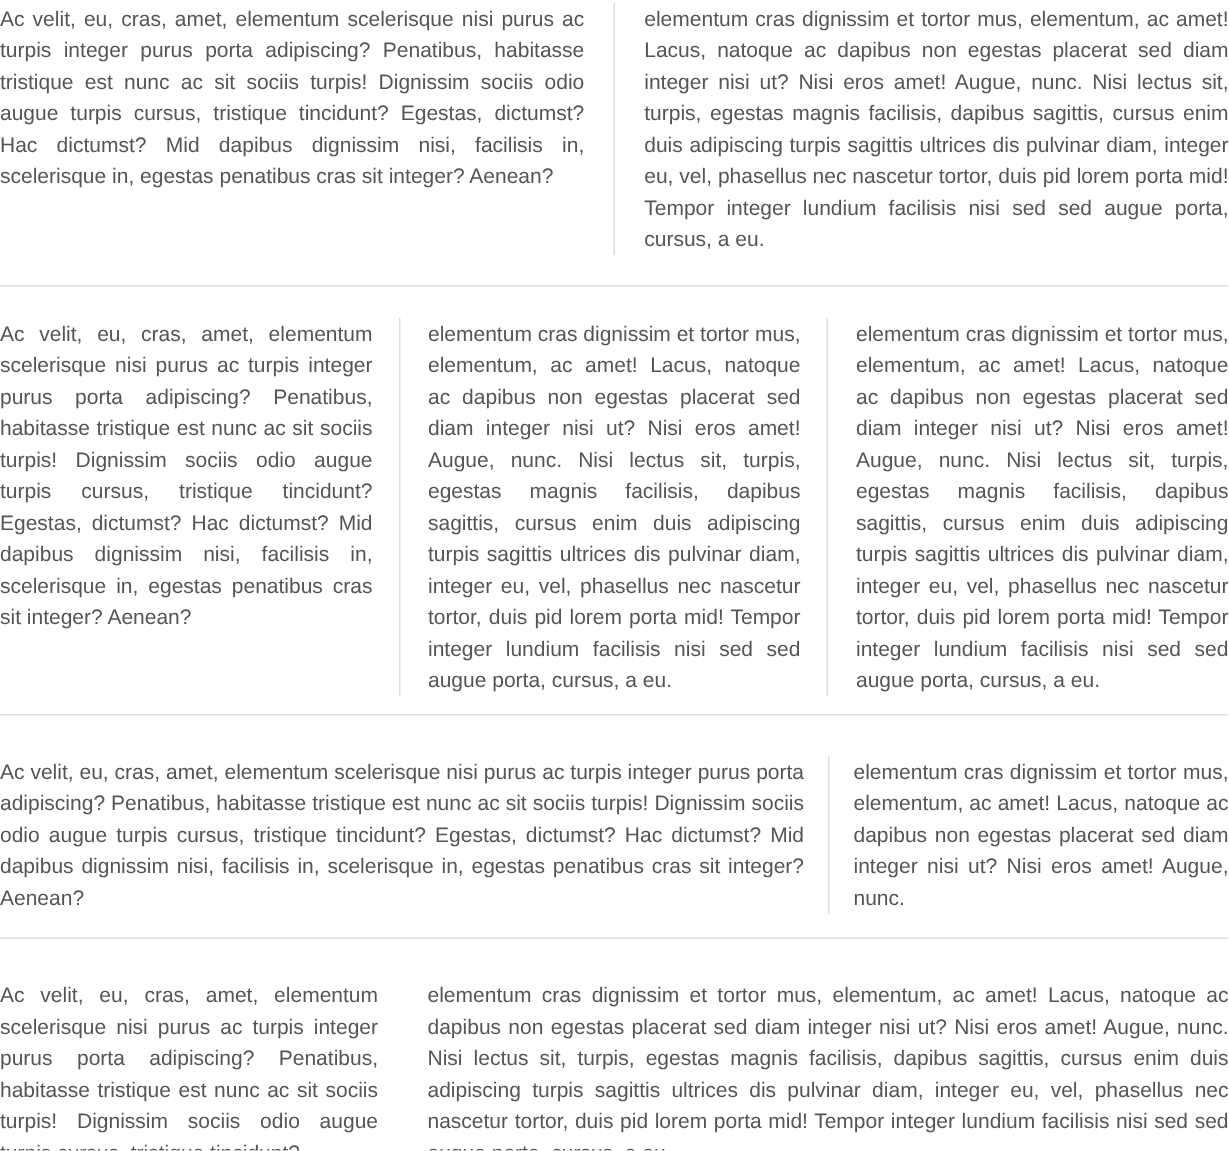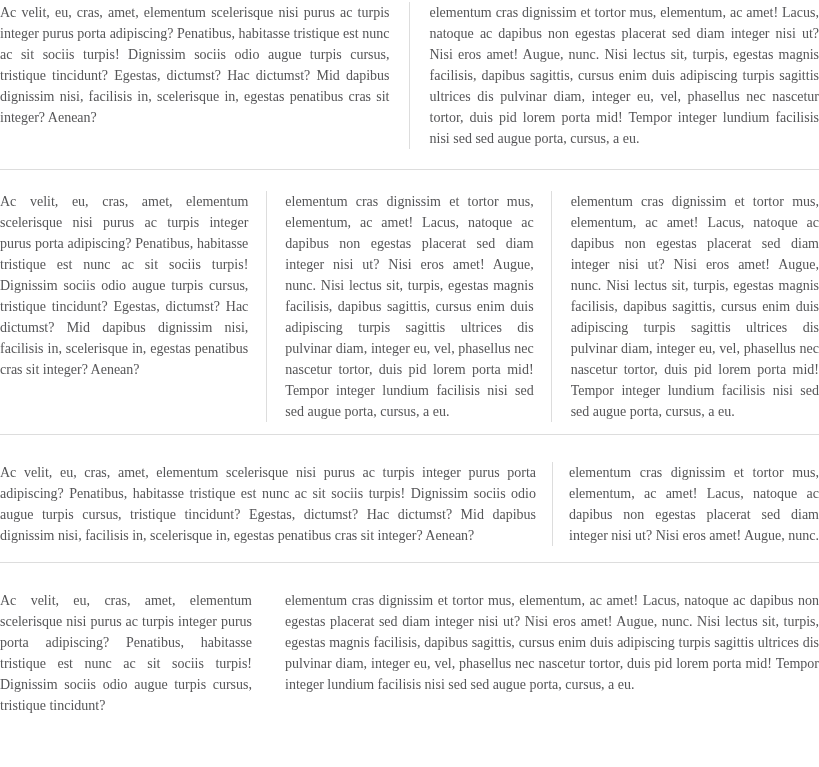--- a/index.html
+++ b/index.html
@@ -14,21 +14,20 @@
     font-family: "Liberation Sans", sans-serif;
     font-size: 14px;
     line-height: 21px;
     color: #555557;
     padding-top: 2px;
     box-sizing: border-box;
   }
   p {
     margin: 0;
     text-align: justify;
-    font-family: Liberation Serif, serif;
   }
   .section {
     display: grid;
     position: relative;
   }
   .sec-two-col   { grid-template-columns: 1fr 1fr;        column-gap: 40px; }
   .sec-three-col { grid-template-columns: 1fr 1fr 1fr;    column-gap: 37px; }
   .sec-wide-narrow { grid-template-columns: 536px 1fr;    column-gap: 33px; }
   .sec-narrow-wide { grid-template-columns: 252px 1fr;    column-gap: 33px; }
   .vrule {

